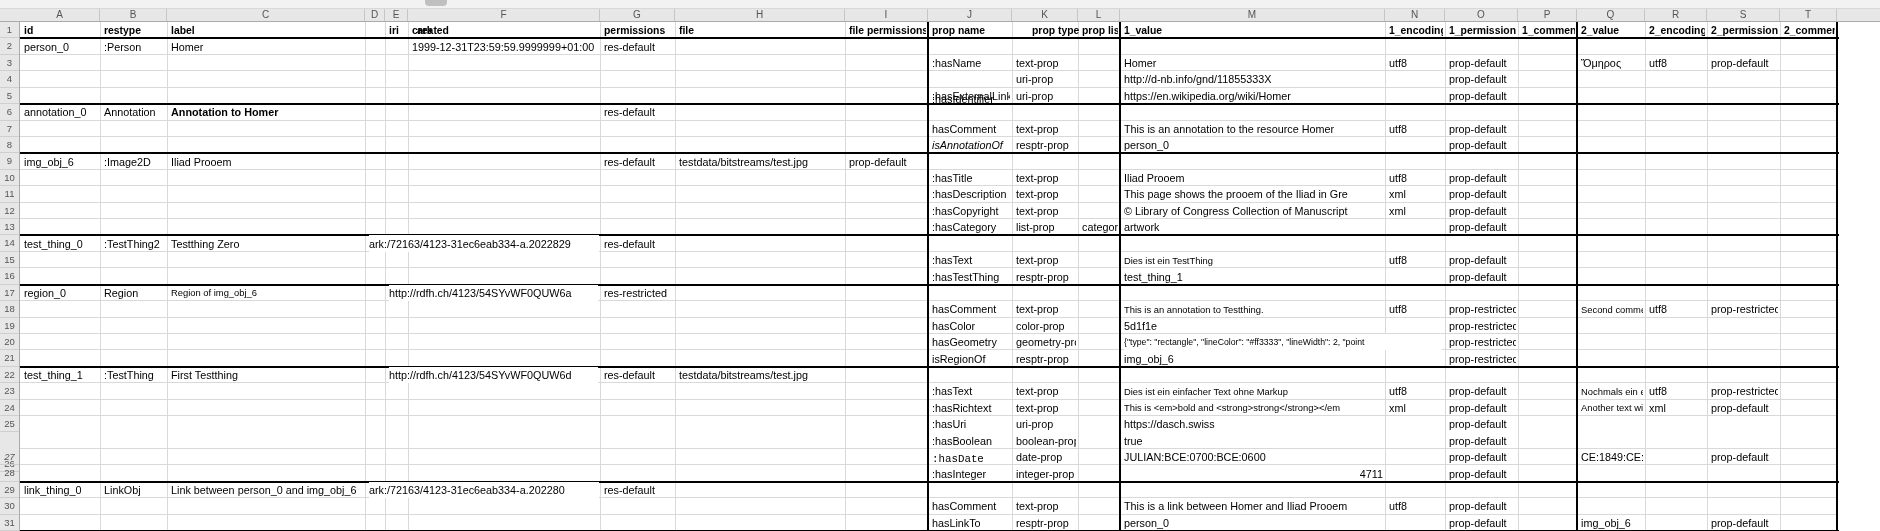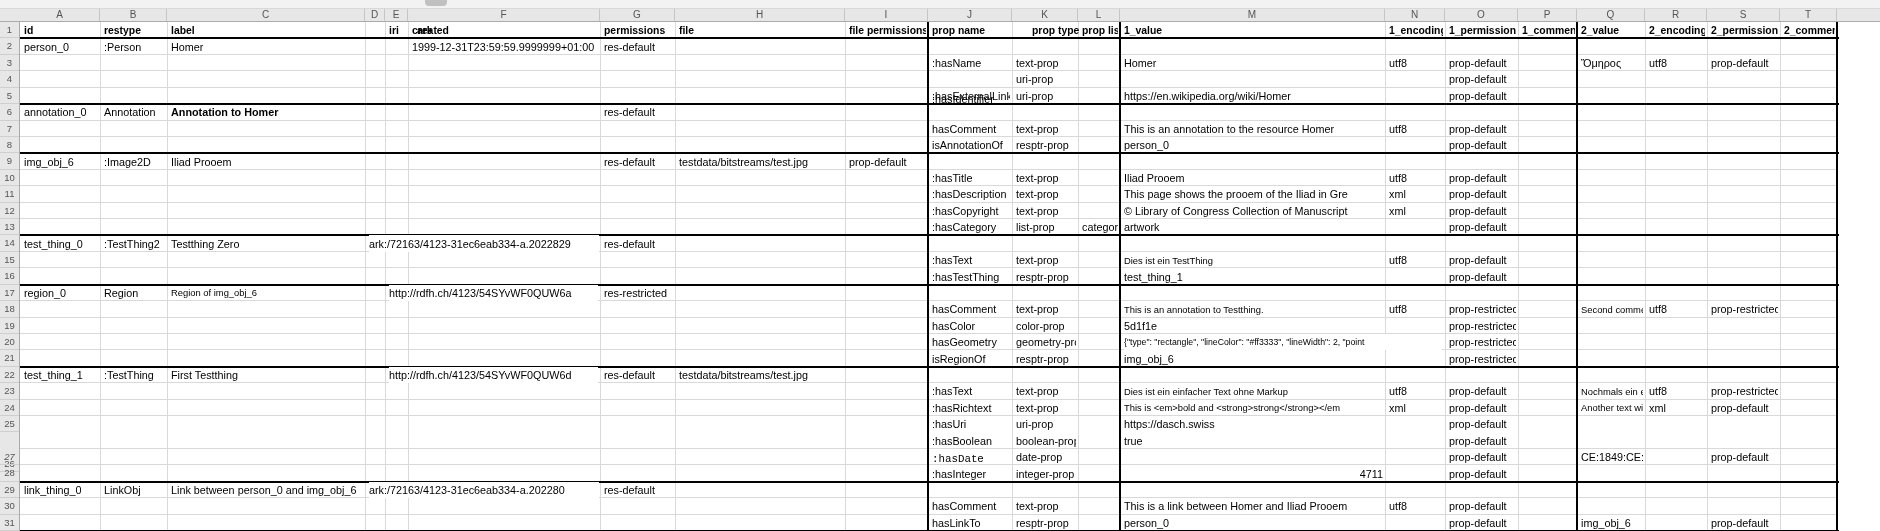--- a/index.html
+++ b/index.html
@@ -142,35 +142,36 @@
       <div class="celltext" style="left: 912px; top: 32.84px; height: 16.42px; width: 78px;">:hasName</div>
       <div class="celltext" style="left: 996px; top: 32.84px; height: 16.42px; width: 60px;">text-prop</div>
       <div class="celltext" style="left: 1104px; top: 32.84px; height: 16.42px; width: 259px;">Homer</div>
       <div class="celltext" style="left: 1369px; top: 32.84px; height: 16.42px; width: 54px;">utf8</div>
       <div class="celltext" style="left: 1429px; top: 32.84px; height: 16.42px; width: 67px;">prop-default</div>
       <div class="celltext" style="left: 1561px; top: 32.84px; height: 16.42px; width: 62px;">Ὅμηρος</div>
       <div class="celltext" style="left: 1629px; top: 32.84px; height: 16.42px; width: 56px;">utf8</div>
       <div class="celltext" style="left: 1691px; top: 32.84px; height: 16.42px; width: 67px;">prop-default</div>
       <div class="celltext" style="left: 912px; top: 49.26px; height: 16.42px; width: 78px; margin-top: 20px;">:hasIdentifier</div>
       <div class="celltext" style="left: 996px; top: 49.26px; height: 16.42px; width: 60px;">uri-prop</div>
+      <div class="celltext" style="left: 1104px; top: 49.26px; height: 16.42px; width: 259px;">http://d-nb.info/gnd/11855333X</div>
       <div class="celltext" style="left: 1429px; top: 49.26px; height: 16.42px; width: 67px;">prop-default</div>
       <div class="celltext" style="left: 912px; top: 65.68px; height: 16.42px; width: 78px;">:hasExternalLink</div>
       <div class="celltext" style="left: 996px; top: 65.68px; height: 16.42px; width: 60px;">uri-prop</div>
       <div class="celltext" style="left: 1104px; top: 65.68px; height: 16.42px; width: 259px;">https://en.wikipedia.org/wiki/Homer</div>
       <div class="celltext" style="left: 1429px; top: 65.68px; height: 16.42px; width: 67px;">prop-default</div>
       <div class="celltext" style="left: 4px; top: 82.1px; height: 16.42px; width: 74px;">annotation_0</div>
       <div class="celltext" style="left: 84px; top: 82.1px; height: 16.42px; width: 61px;">Annotation</div>
       <div class="celltext" style="left: 151px; top: 82.1px; height: 16.42px; width: 192px; font-weight: bold;">Annotation to Homer</div>
       <div class="celltext" style="left: 584px; top: 82.1px; height: 16.42px; width: 69px;">res-default</div>
       <div class="celltext" style="left: 912px; top: 98.52px; height: 16.42px; width: 78px;">hasComment</div>
       <div class="celltext" style="left: 996px; top: 98.52px; height: 16.42px; width: 60px;">text-prop</div>
       <div class="celltext" style="left: 1104px; top: 98.52px; height: 16.42px; width: 259px;">This is an annotation to the resource Homer</div>
       <div class="celltext" style="left: 1369px; top: 98.52px; height: 16.42px; width: 54px;">utf8</div>
       <div class="celltext" style="left: 1429px; top: 98.52px; height: 16.42px; width: 67px;">prop-default</div>
-      <div class="celltext" style="left: 912px; top: 114.94px; height: 16.42px; width: 78px;">isAnnotationOf</div>
+      <div class="celltext" style="left: 912px; top: 114.94px; height: 16.42px; width: 78px; font-style: italic;">isAnnotationOf</div>
       <div class="celltext" style="left: 996px; top: 114.94px; height: 16.42px; width: 60px;">resptr-prop</div>
       <div class="celltext" style="left: 1104px; top: 114.94px; height: 16.42px; width: 259px;">person_0</div>
       <div class="celltext" style="left: 1429px; top: 114.94px; height: 16.42px; width: 67px;">prop-default</div>
       <div class="celltext" style="left: 4px; top: 131.36px; height: 16.42px; width: 74px;">img_obj_6</div>
       <div class="celltext" style="left: 84px; top: 131.36px; height: 16.42px; width: 61px;">:Image2D</div>
       <div class="celltext" style="left: 151px; top: 131.36px; height: 16.42px; width: 192px;">Iliad Prooem</div>
       <div class="celltext" style="left: 584px; top: 131.36px; height: 16.42px; width: 69px;">res-default</div>
       <div class="celltext" style="left: 659px; top: 131.36px; height: 16.42px; width: 164px;">testdata/bitstreams/test.jpg</div>
       <div class="celltext" style="left: 829px; top: 131.36px; height: 16.42px; width: 77px;">prop-default</div>
       <div class="celltext" style="left: 912px; top: 147.78px; height: 16.42px; width: 78px;">:hasTitle</div>
@@ -257,20 +258,21 @@
       <div class="celltext" style="left: 912px; top: 394.08px; height: 16.42px; width: 78px;">:hasUri</div>
       <div class="celltext" style="left: 996px; top: 394.08px; height: 16.42px; width: 60px;">uri-prop</div>
       <div class="celltext" style="left: 1104px; top: 394.08px; height: 16.42px; width: 259px;">https://dasch.swiss</div>
       <div class="celltext" style="left: 1429px; top: 394.08px; height: 16.42px; width: 67px;">prop-default</div>
       <div class="celltext" style="left: 912px; top: 410.5px; height: 16.42px; width: 78px;">:hasBoolean</div>
       <div class="celltext" style="left: 996px; top: 410.5px; height: 16.42px; width: 60px;">boolean-prop</div>
       <div class="celltext" style="left: 1104px; top: 410.5px; height: 16.42px; width: 259px;">true</div>
       <div class="celltext" style="left: 1429px; top: 410.5px; height: 16.42px; width: 67px;">prop-default</div>
       <div class="celltext" style="left: 912px; top: 429px; height: 16.42px; width: 78px; font-family: Liberation Mono, monospace;">:hasDate</div>
       <div class="celltext" style="left: 996px; top: 426.92px; height: 16.42px; width: 60px;">date-prop</div>
+      <div class="celltext" style="left: 1104px; top: 426.92px; height: 16.42px; width: 259px;">JULIAN:BCE:0700:BCE:0600</div>
       <div class="celltext" style="left: 1429px; top: 426.92px; height: 16.42px; width: 67px;">prop-default</div>
       <div class="celltext" style="left: 1561px; top: 426.92px; height: 16.42px; width: 62px;">CE:1849:CE:1850</div>
       <div class="celltext" style="left: 1691px; top: 426.92px; height: 16.42px; width: 67px;">prop-default</div>
       <div class="celltext" style="left: 912px; top: 443.34px; height: 16.42px; width: 78px;">:hasInteger</div>
       <div class="celltext" style="left: 996px; top: 443.34px; height: 16.42px; width: 60px;">integer-prop</div>
       <div class="celltext right" style="left: 1104px; top: 443.34px; height: 16.42px; width: 259px;">4711</div>
       <div class="celltext" style="left: 1429px; top: 443.34px; height: 16.42px; width: 67px;">prop-default</div>
       <div class="celltext" style="left: 4px; top: 459.76px; height: 16.42px; width: 74px;">link_thing_0</div>
       <div class="celltext" style="left: 84px; top: 459.76px; height: 16.42px; width: 61px;">LinkObj</div>
       <div class="celltext" style="left: 151px; top: 459.76px; height: 16.42px; width: 192px;">Link between person_0 and img_obj_6</div>

